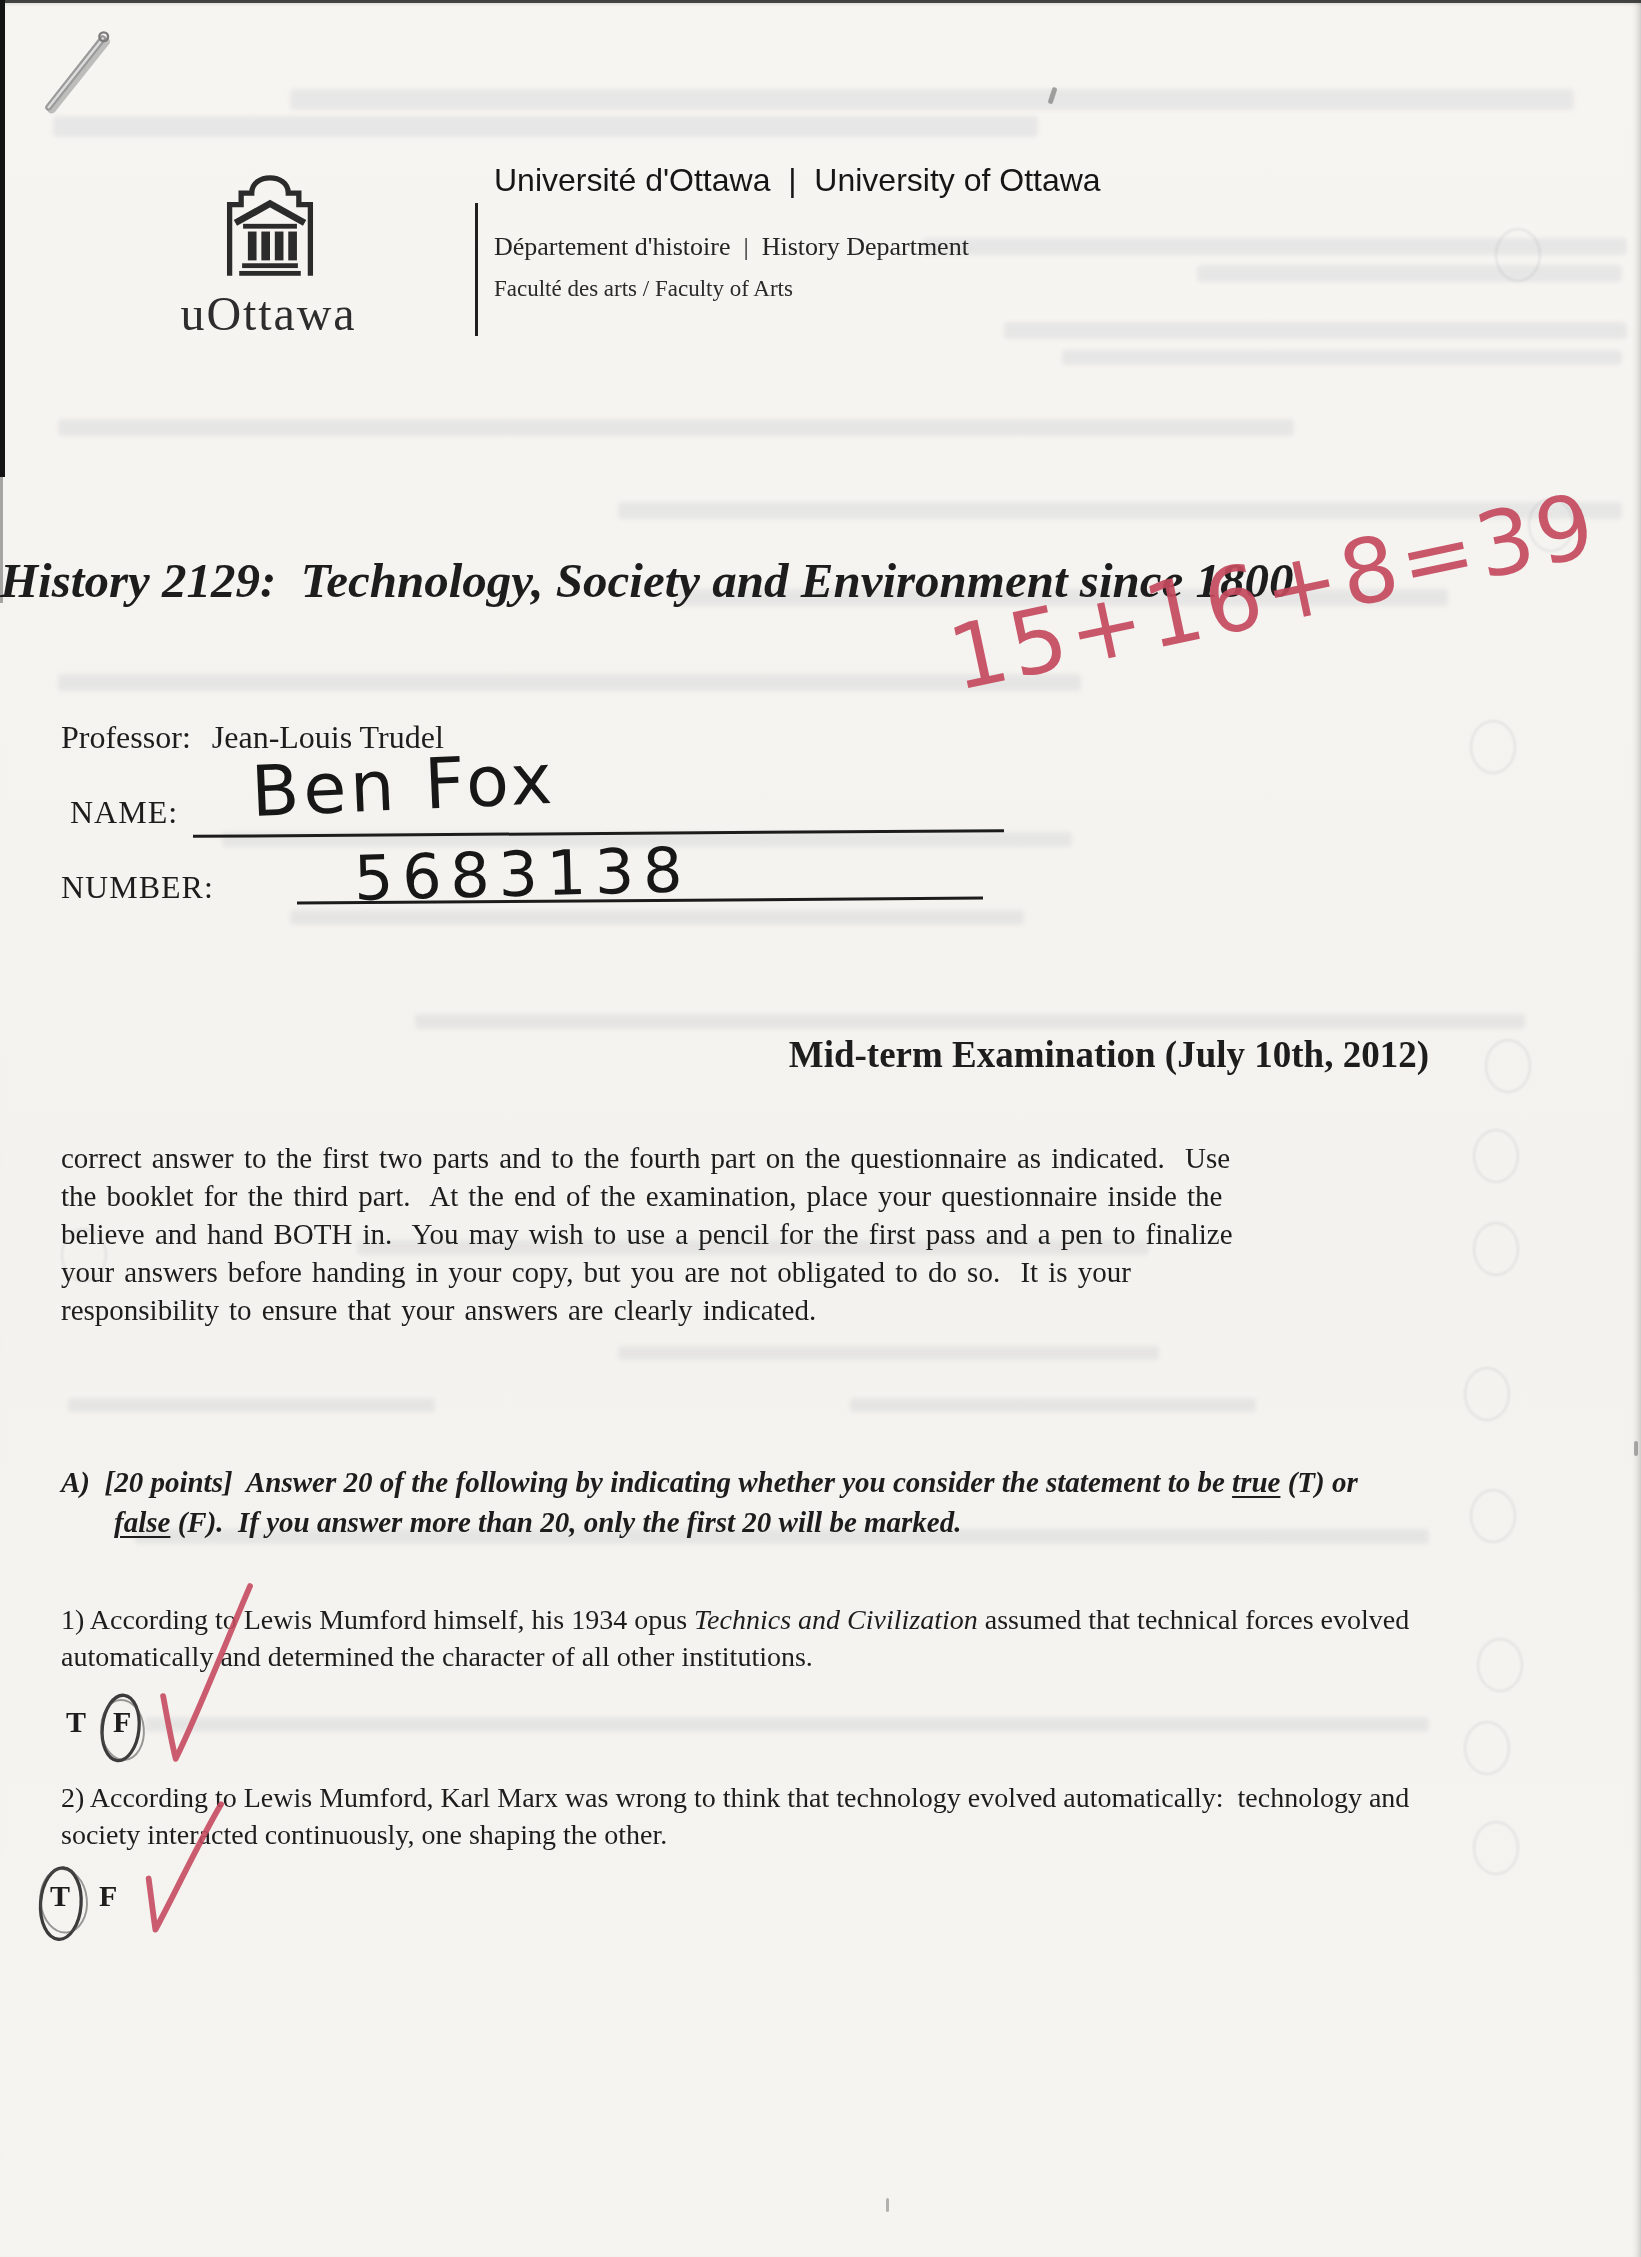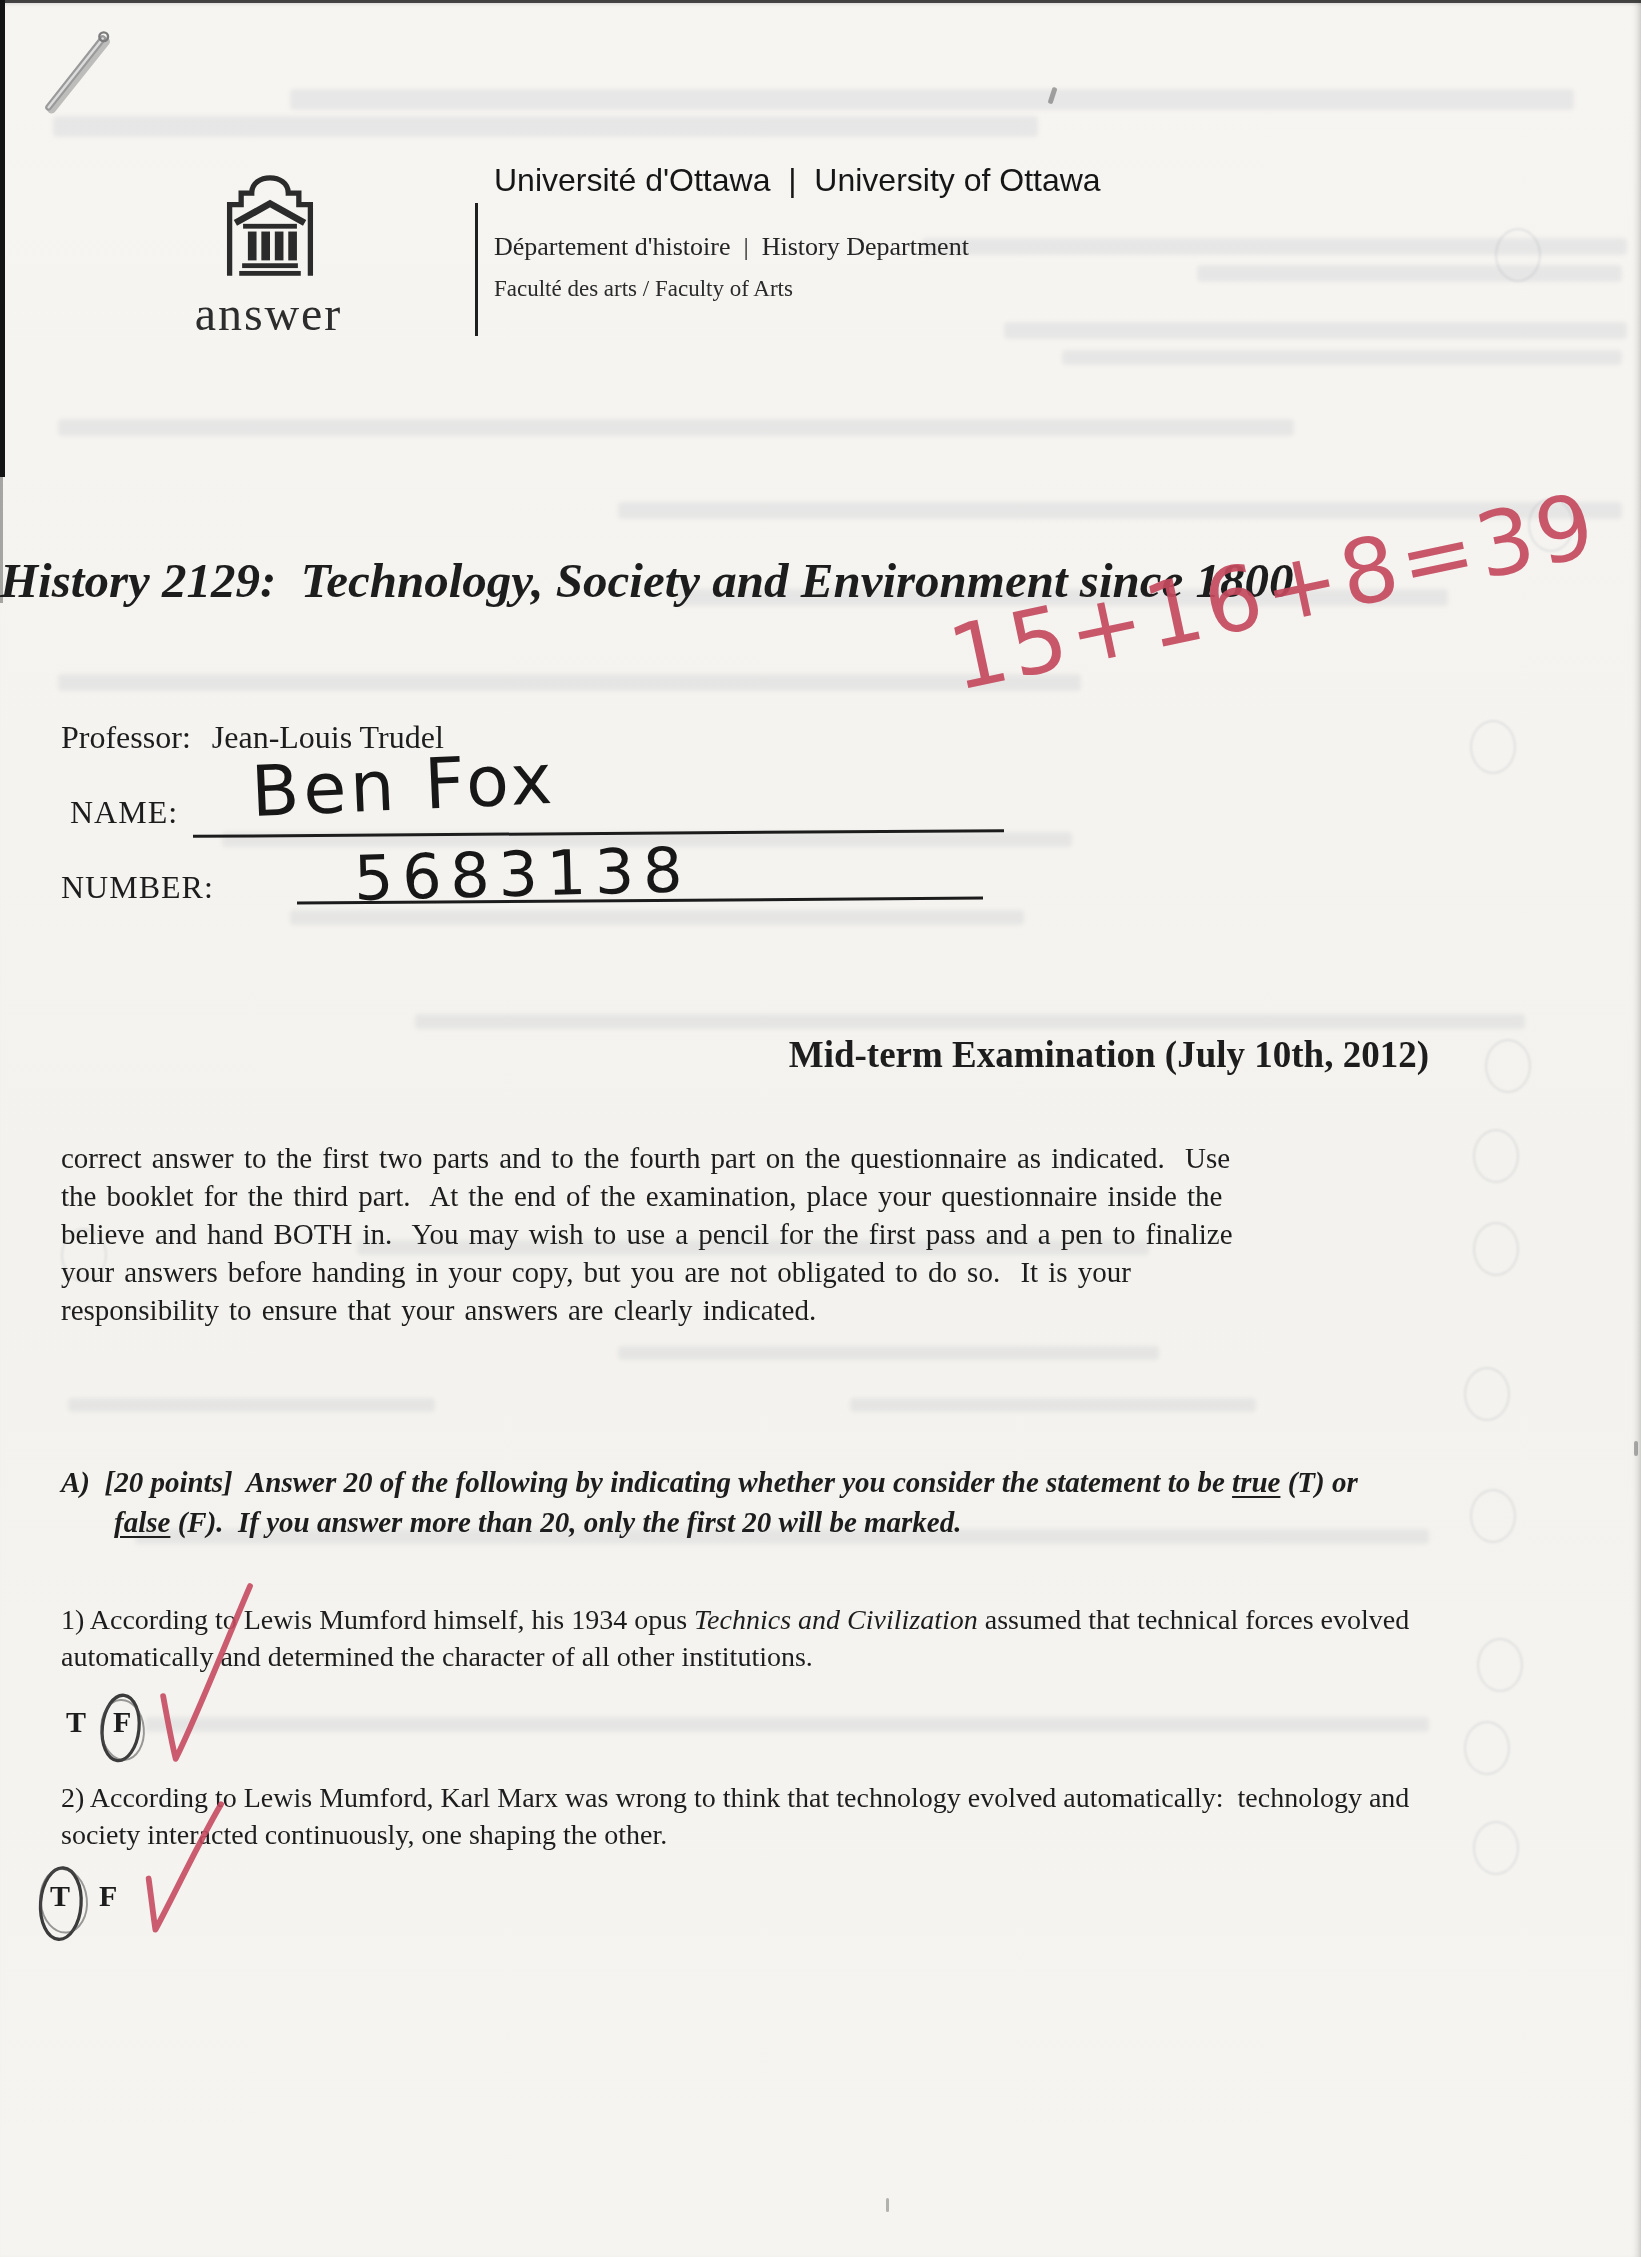--- a/index.html
+++ b/index.html
@@ -104,21 +104,21 @@
     <path d="M10 120 L10 46 L22 46 L22 34 L33 34 C33 13 71 13 71 34 L82 34 L82 46 L94 46 L94 120" fill="none" stroke="#2b2b2b" stroke-width="5.5"></path>
     <path d="M16 65 L52 45 L88 65" fill="none" stroke="#2b2b2b" stroke-width="7"></path>
     <rect x="24" y="66" width="56" height="5" fill="#2b2b2b"></rect>
     <rect x="29" y="74" width="9" height="30" fill="#2b2b2b"></rect>
     <rect x="43" y="74" width="9" height="30" fill="#2b2b2b"></rect>
     <rect x="57" y="74" width="9" height="30" fill="#2b2b2b"></rect>
     <rect x="71" y="74" width="9" height="30" fill="#2b2b2b"></rect>
     <rect x="23" y="107" width="58" height="5" fill="#2b2b2b"></rect>
     <rect x="20" y="115" width="64" height="5" fill="#2b2b2b"></rect>
   </svg>
-  <div class="abs z2 wordmark" style="left:166px;top:286px;width:205px">answer</div>
+  <div class="abs z2 wordmark" style="left:166px;top:286px;width:205px">uOttawa</div>
 
   <div class="abs z2 vline" style="left:475px;top:203px;width:2.9px;height:133px"></div>
   <div class="abs z2 univ-line pre" style="left:494px;top:162px">Université d'Ottawa  |  University of Ottawa</div>
   <div class="abs z2 dept-line pre" style="left:494px;top:232px">Département d'histoire  |  History Department</div>
   <div class="abs z2 fac-line pre" style="left:494px;top:276px">Faculté des arts / Faculty of Arts</div>
 
   <div class="abs z2 course-title pre" style="left:0;top:552px;width:1284px">History 2129:  Technology, Society and Environment since 1800</div>
 
   <div class="abs z3 hand-score pre" style="left:951px;top:608px">15+16+8=39</div>
 

